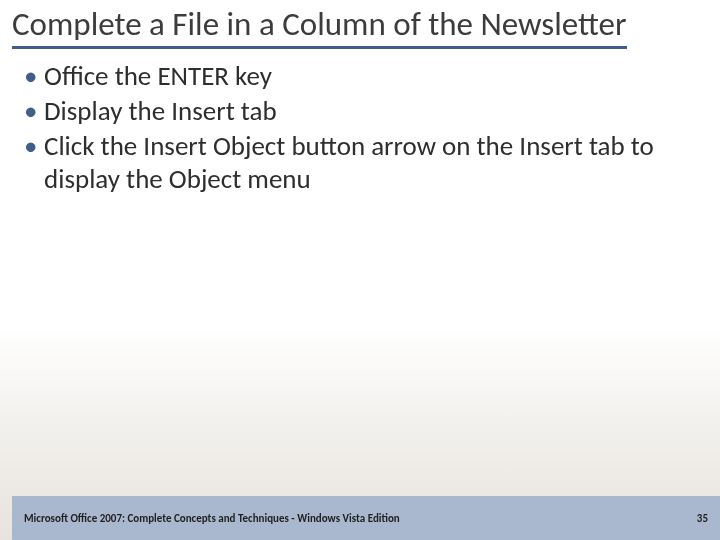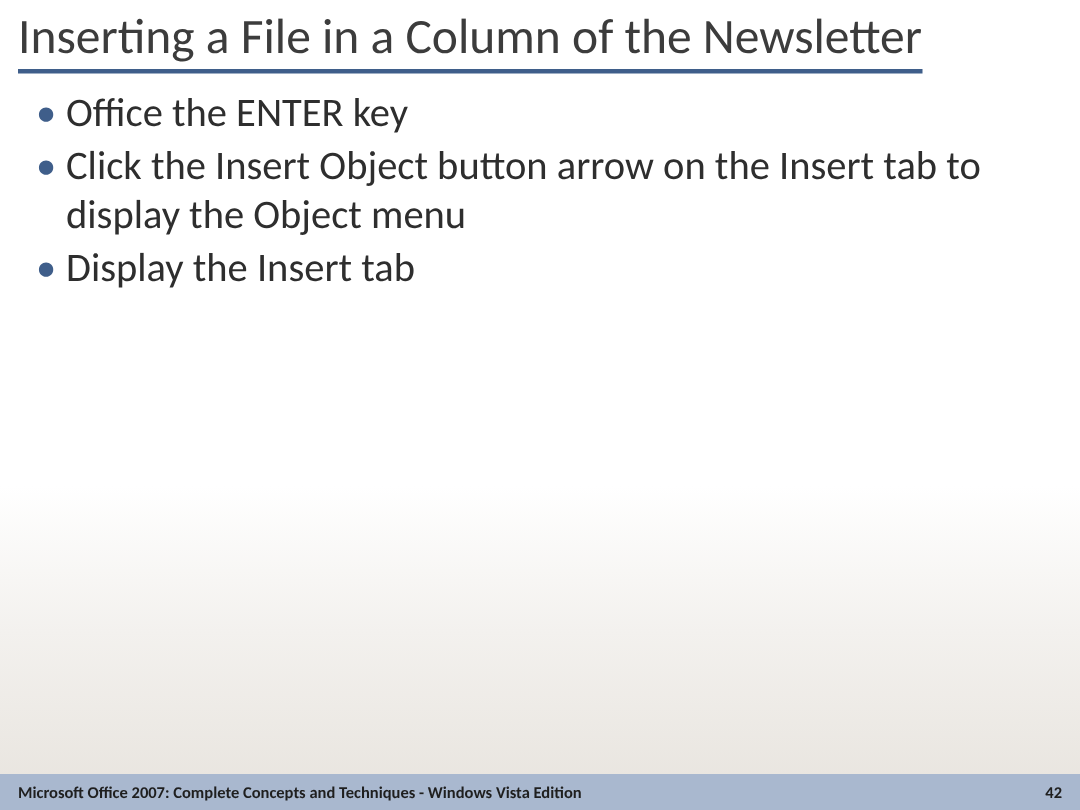--- a/index.html
+++ b/index.html
@@ -50,24 +50,24 @@
     content: "•";
     position: absolute;
     left: 4px;
     top: 0;
     color: #3f5e8a;
     font-size: 27px;
     line-height: 1.22;
   }
   .footer-bar {
     position: absolute;
-    left: 0;
+    left: 12px;
     right: 0;
     bottom: 0;
-    height: 24px;
+    height: 44px;
     background: #a9b8cf;
     display: flex;
     align-items: center;
     justify-content: space-between;
     padding: 0 12px;
     box-sizing: border-box;
   }
   .footer-left {
     font-size: 11px;
     font-weight: 700;
@@ -97,32 +97,32 @@
     opacity: 0.18;
     pointer-events: none;
   }
 </style>
 </head>
 <body>
 
 <div class="slide">
 
   <div class="title-block">
-    <span class="title-text">Inserting a File in a Column of the Newsletter</span>
+    <span class="title-text">Complete a File in a Column of the Newsletter</span>
   </div>
 
   <div class="body-block">
     <ul class="bullets">
       <li>Office the ENTER key</li>
+      <li>Display the Insert tab</li>
       <li>Click the Insert Object button arrow on the Insert tab to display the Object menu</li>
-      <li>Display the Insert tab</li>
     </ul>
   </div>
 
   <span class="footer-ghost">Picture Tools</span>
   <span class="footer-ghost2">Ta</span>
 
   <div class="footer-bar">
     <span class="footer-left">Microsoft Office 2007: Complete Concepts and Techniques - Windows Vista Edition</span>
-    <span class="footer-right">42</span>
+    <span class="footer-right">35</span>
   </div>
 
 </div>
 
 </body></html>

